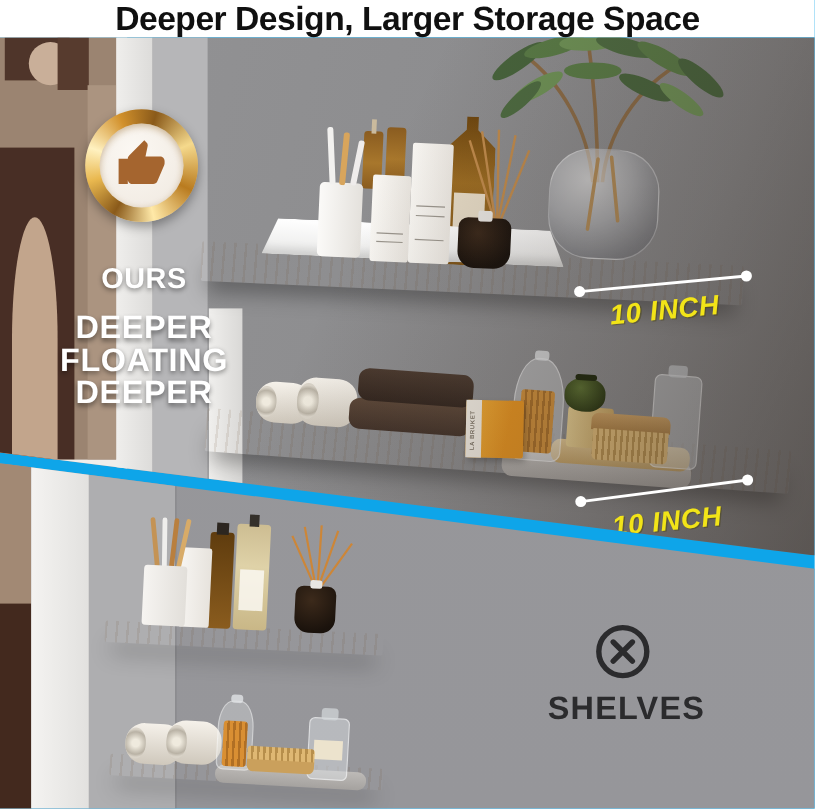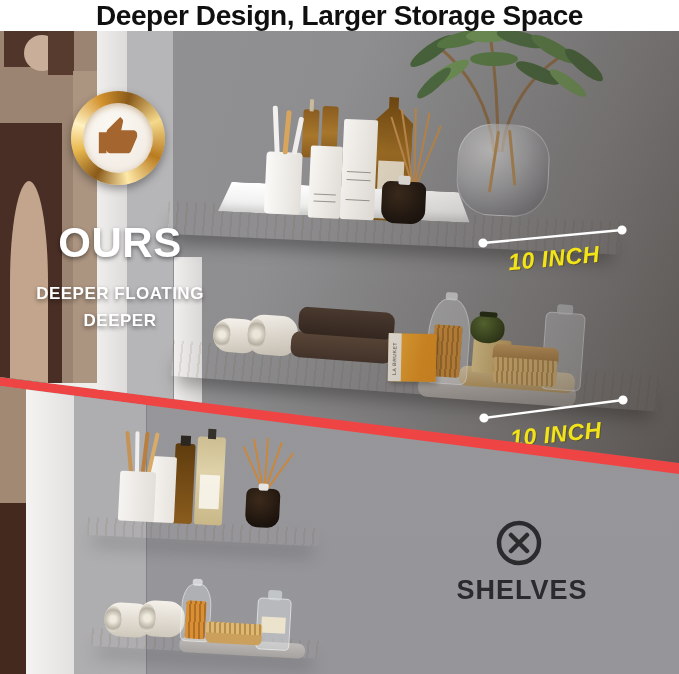--- a/index.html
+++ b/index.html
@@ -1,16 +1,16 @@
 <!DOCTYPE html>
 <html><head>
 <meta charset="utf-8">
 <style>
   html,body{margin:0;padding:0;background:#ffffff;}
-  .canvas{position:relative;width:679px;height:674px;background:#ef4444;overflow:hidden;
+  .canvas{position:relative;width:679px;height:674px;background:#0ea5e9;overflow:hidden;
           font-family:"Liberation Sans", sans-serif;}
   .abs{position:absolute;}
 
   
   .title-bar{position:absolute;left:0;top:0;width:679px;height:31px;background:#fff;
              display:flex;align-items:center;justify-content:center;z-index:30;}
   .title-bar h1{margin:0;font-size:28px;font-weight:800;letter-spacing:-.4px;color:#101010;}
 
   
   .photo{position:absolute;left:0;width:679px;overflow:hidden;}
@@ -42,22 +42,22 @@
 
   
   .badge{left:71px;top:60px;width:94px;height:94px;border-radius:50%;z-index:10;
       background:conic-gradient(from 210deg,#8a5a1a,#e9b84f 12%,#fff1c0 22%,#d2912c 35%,#8a5a1a 46%,#f5d98c 60%,#b97b1f 74%,#ffe9a8 88%,#8a5a1a);
       box-shadow:0 4px 9px rgba(0,0,0,.35);display:flex;align-items:center;justify-content:center;}
   .badge-inner{width:70px;height:70px;border-radius:50%;background:radial-gradient(circle at 40% 32%,#fbf8f3,#efe8df);
       box-shadow:inset 0 2px 6px rgba(140,90,20,.4);display:flex;align-items:center;justify-content:center;}
 
   
   .ours-text{left:2px;top:188px;width:236px;text-align:center;color:#fff;z-index:10;}
-  .ours-label{font-size:42px;font-weight:800;letter-spacing:.5px;text-shadow:0 2px 4px rgba(0,0,0,.45);}
-  .ours-sub{margin-top:13px;font-size:17px;font-weight:800;line-height:27px;letter-spacing:.5px;
+  .ours-label{font-size:24px;font-weight:800;letter-spacing:.5px;text-shadow:0 2px 4px rgba(0,0,0,.45);}
+  .ours-sub{margin-top:13px;font-size:27px;font-weight:800;line-height:27px;letter-spacing:.5px;
       text-shadow:0 2px 4px rgba(0,0,0,.45);}
 
   
   .shelf-group{position:absolute;z-index:5;}
   .plank{position:absolute;border-radius:2px;
       background:linear-gradient(180deg,#ccb298 0%,#bca083 40%,#ae9176 58%,#8d7154 62%,#6e5740 100%);
       box-shadow:0 14px 18px -6px rgba(0,0,0,.35);}
   .grain{background-image:repeating-linear-gradient(92deg,rgba(110,80,50,.12) 0 2px,rgba(0,0,0,0) 2px 9px);}
 
   .g1{left:168px;top:108px;width:458px;height:150px;transform:rotate(2.6deg);transform-origin:0 70px;}

